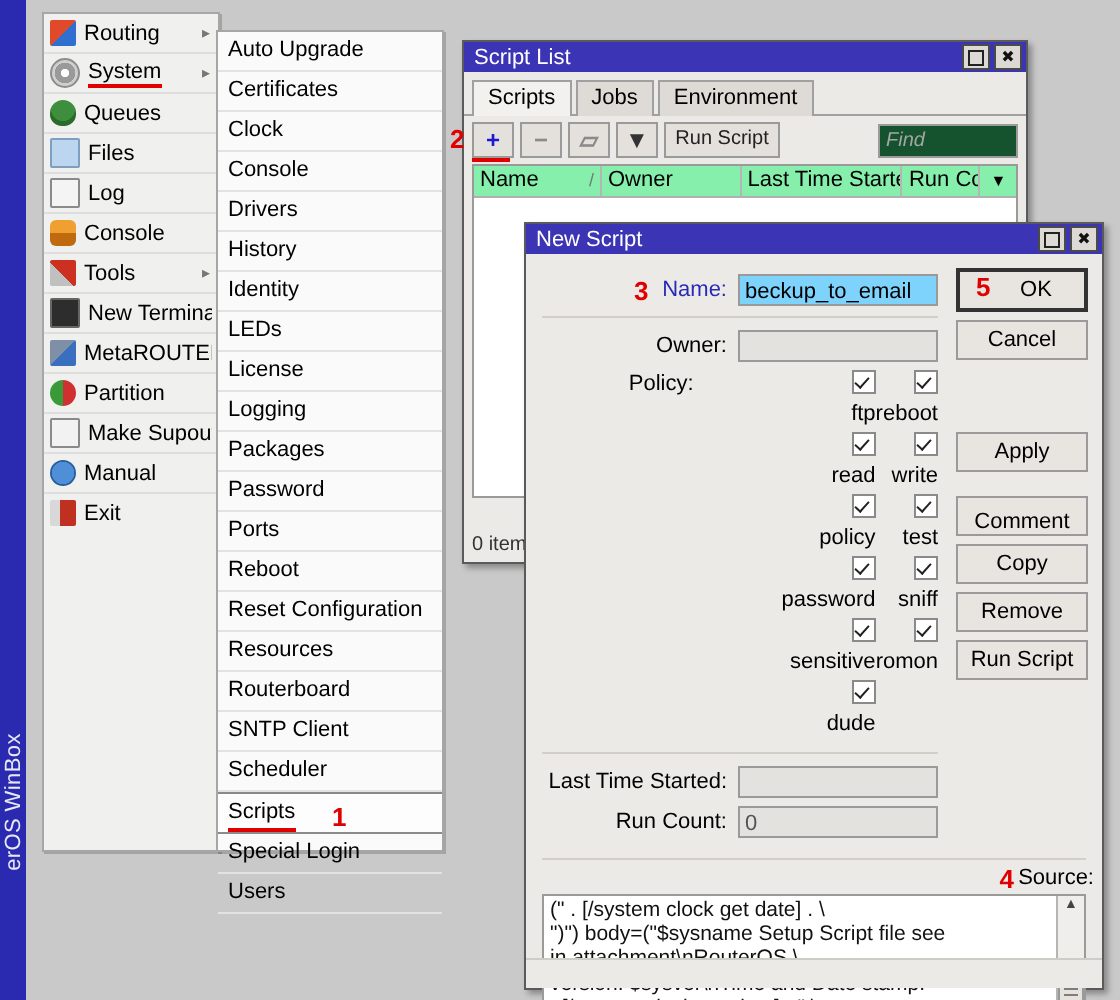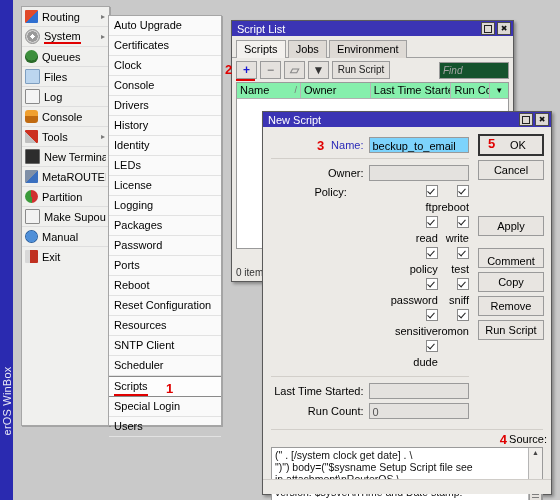--- a/index.html
+++ b/index.html
@@ -279,20 +279,21 @@
     <div class="sub-item"><span class="slabel">Identity</span></div>
     <div class="sub-item"><span class="slabel">LEDs</span></div>
     <div class="sub-item"><span class="slabel">License</span></div>
     <div class="sub-item"><span class="slabel">Logging</span></div>
     <div class="sub-item"><span class="slabel">Packages</span></div>
     <div class="sub-item"><span class="slabel">Password</span></div>
     <div class="sub-item"><span class="slabel">Ports</span></div>
     <div class="sub-item"><span class="slabel">Reboot</span></div>
     <div class="sub-item"><span class="slabel">Reset Configuration</span></div>
     <div class="sub-item"><span class="slabel">Resources</span></div>
+    <div class="sub-item"><span class="slabel">Routerboard</span></div>
     <div class="sub-item"><span class="slabel">SNTP Client</span></div>
     <div class="sub-item"><span class="slabel">Scheduler</span></div>
     <div class="sub-item sel"><span class="slabel">Scripts</span><span class="annot" style="left: 57px; top: 2px;">1</span></div>
     <div class="sub-item"><span class="slabel">Special Login</span></div>
     <div class="sub-item"><span class="slabel">Users</span></div>
     <div class="sub-item"></div>
   </div>
 
 <div class="win" id="scriptlist">
   <div class="titlebar">

